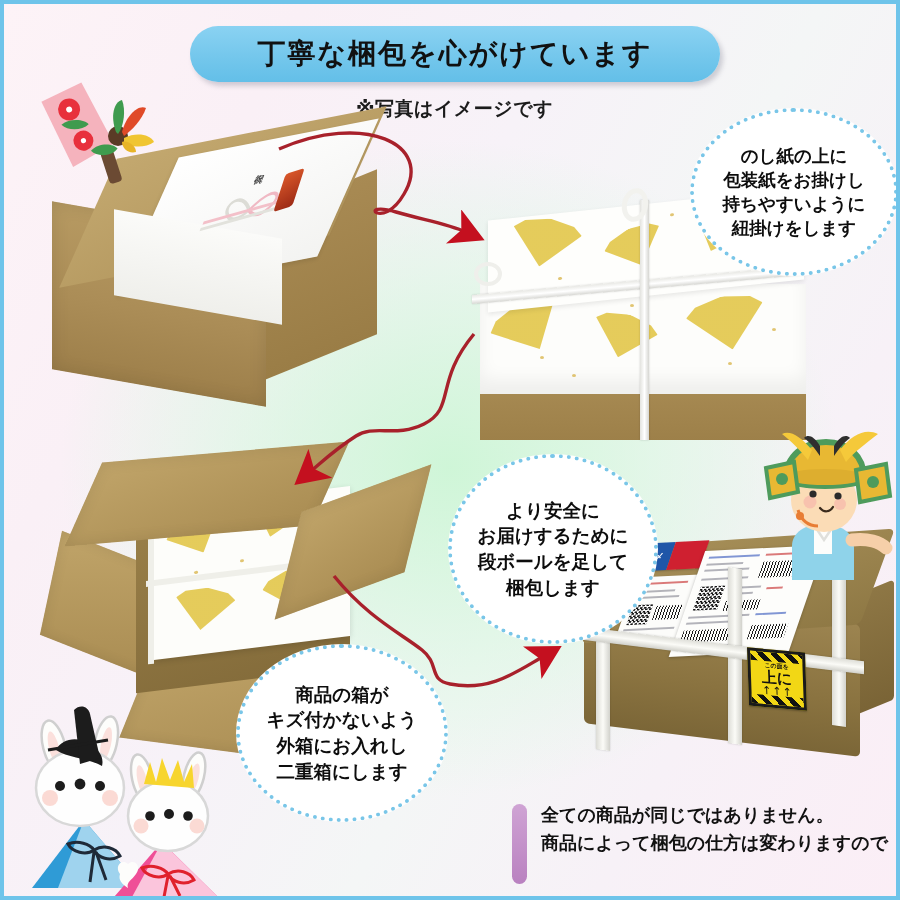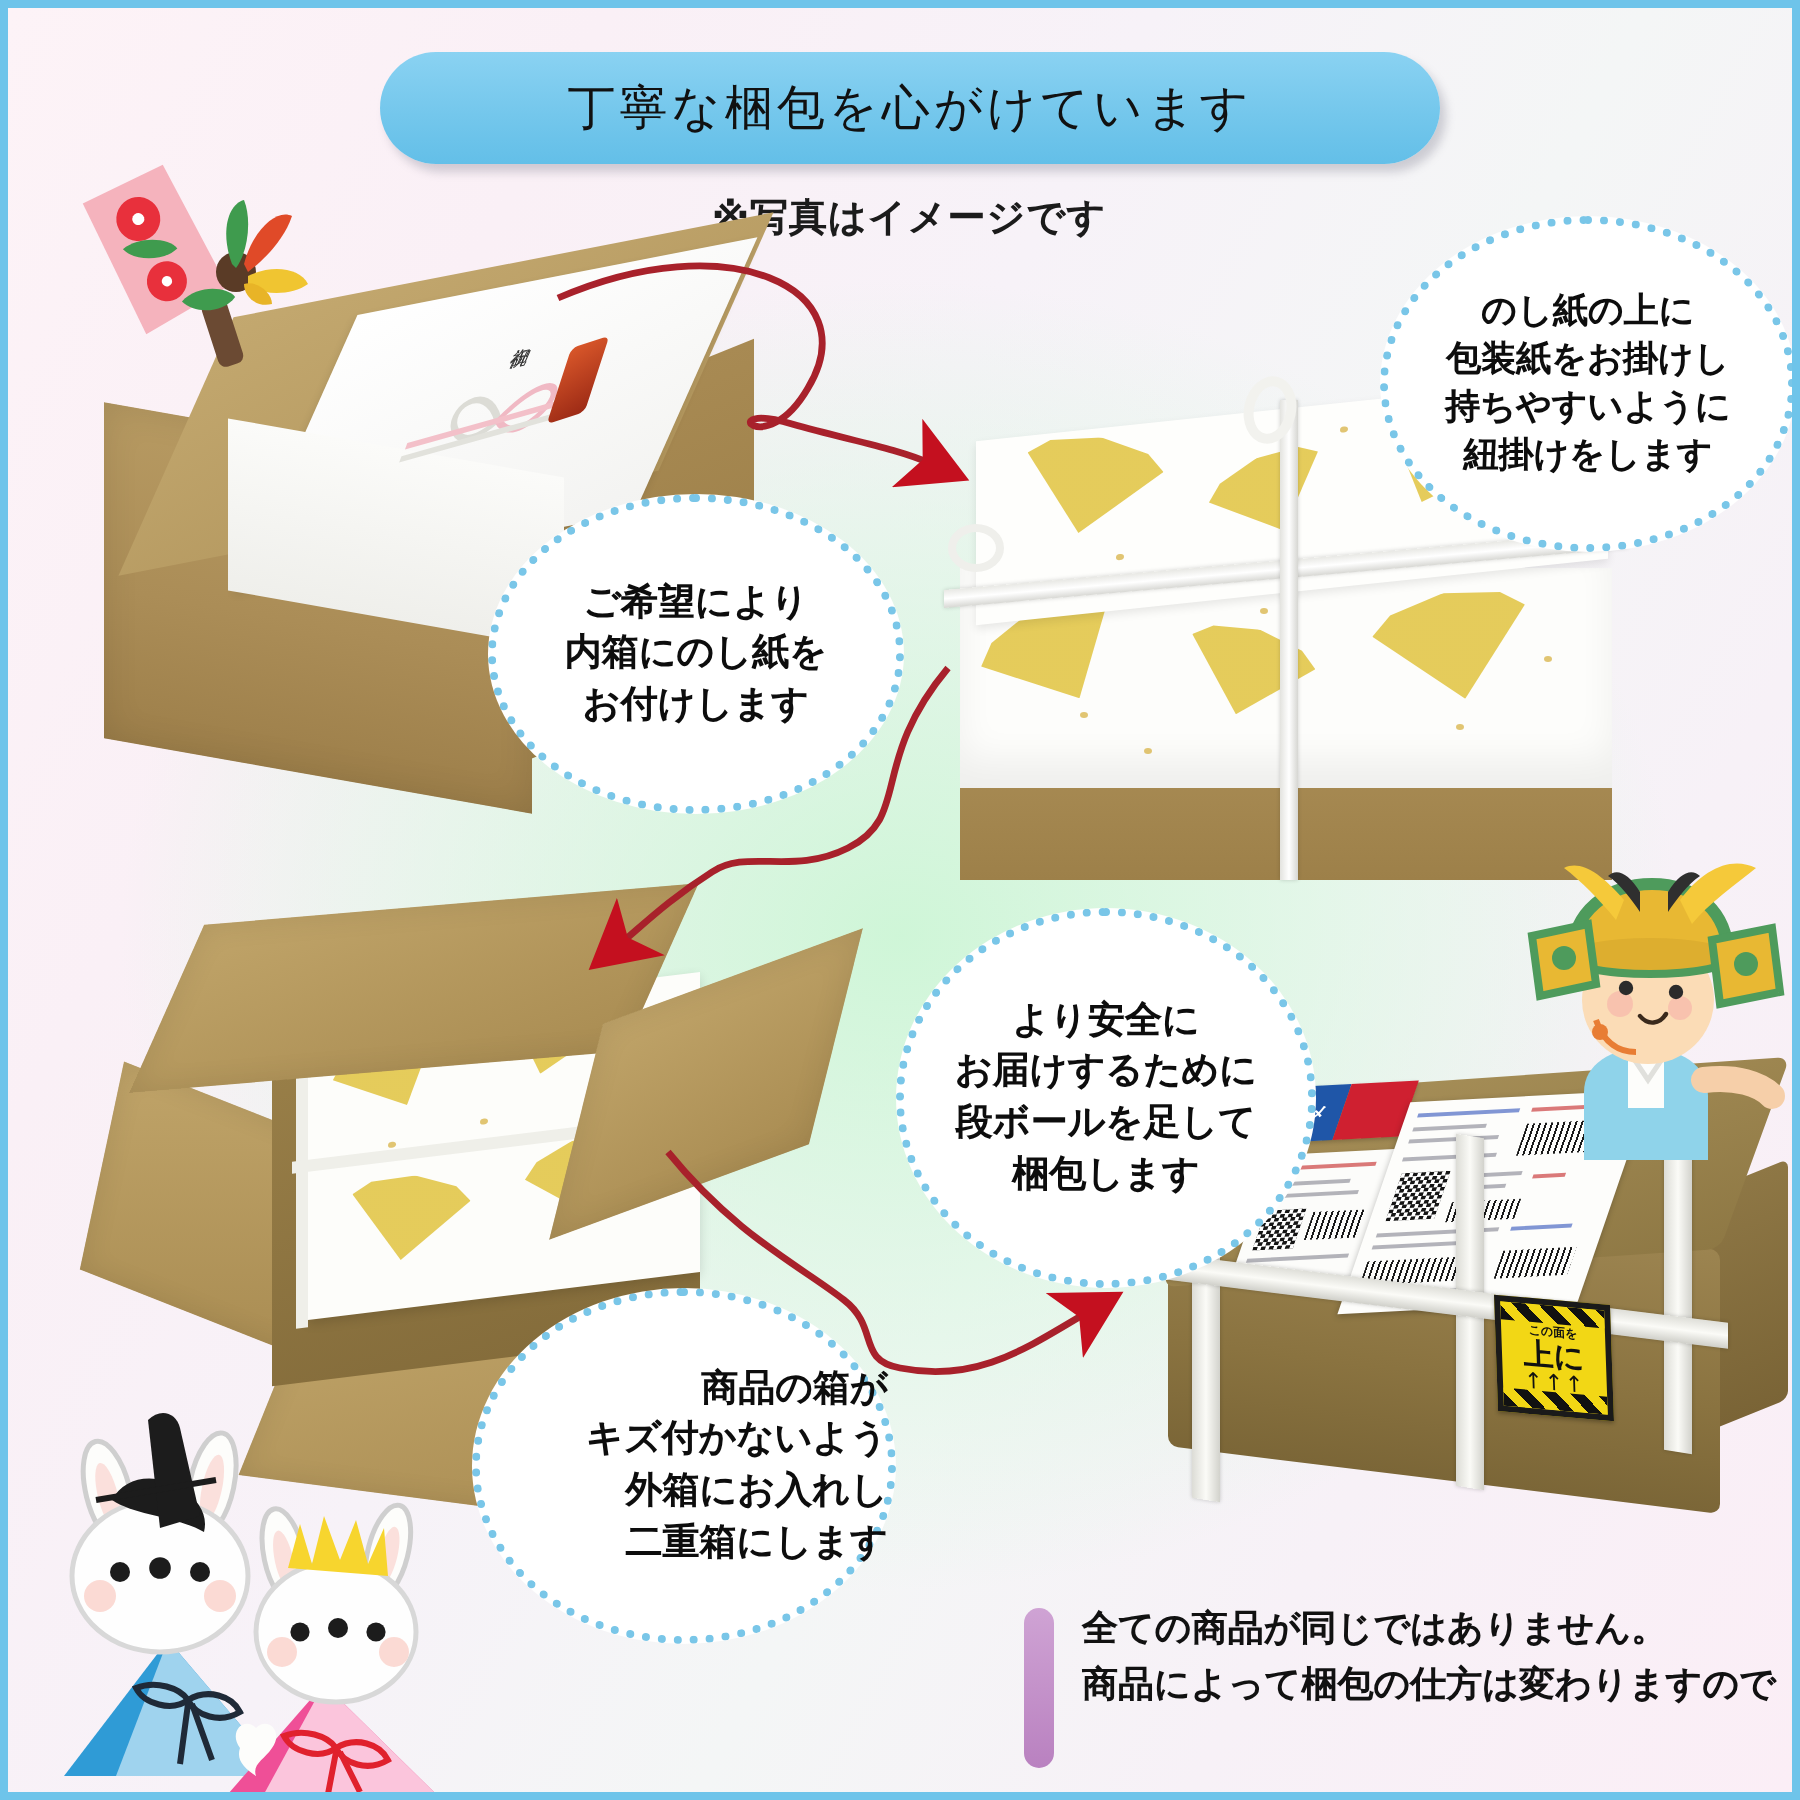--- a/index.html
+++ b/index.html
@@ -21,21 +21,21 @@
   
   .title-banner {
     position: absolute; left: 186px; top: 22px;
     width: 530px; height: 56px;
     background: linear-gradient(180deg, #8ad2f2 0%, #74c7ec 55%, #63bfe8 100%);
     border-radius: 28px;
     box-shadow: 3px 4px 5px rgba(120,120,140,0.33);
     display: flex; align-items: center; justify-content: center;
   }
   .title-text {
-    font-size: 24px; font-weight: 400; color: #111;
+    font-size: 28px; font-weight: 700; color: #111;
     letter-spacing: 2px; white-space: nowrap;
   }
   .subtitle {
     position: absolute; left: 352px; top: 92px;
     font-size: 19px; color: #1b1b1b; font-weight: 600;
     letter-spacing: 0.5px;
   }
 
   
   .bubble {
@@ -48,21 +48,21 @@
     text-align: center;
     color: #0d0d0d;
     line-height: 1.38;
     font-weight: 600;
   }
   .bubble .ln { white-space: nowrap; }
 
   #bubble-noshi-wrap { left: 686px; top: 104px; width: 208px; height: 168px; font-size: 17.5px; }
   #bubble-inner-noshi { left: 240px; top: 243px; width: 208px; height: 160px; font-size: 18.5px; }
   #bubble-double-box  { left: 444px; top: 450px; width: 210px; height: 190px; font-size: 18.5px; text-align: center; }
-  #bubble-outer-box   { left: 232px; top: 640px; width: 212px; height: 178px; font-size: 18.5px; align-items: flex-end; }
+  #bubble-outer-box   { left: 232px; top: 640px; width: 212px; height: 178px; font-size: 18.5px; }
 
   
   .footer-note {
     position: absolute; left: 508px; top: 797px;
     display: flex; align-items: flex-start; gap: 14px;
   }
   .footer-bar {
     width: 15px; height: 80px; border-radius: 8px;
     background: linear-gradient(180deg,#cfa3d4,#b981c0);
     flex: none; margin-top: 3px;
@@ -420,25 +420,20 @@
     <path d="M330,572 C364,614 398,630 418,646 C436,660 424,676 446,680 C486,688 512,668 540,652" stroke="#a8212b" stroke-width="3.4" fill="none" marker-end="url(#ah)"></path>
   </svg>
 
   <div class="bubble" id="bubble-noshi-wrap">
     <span class="ln">のし紙の上に</span>
     <span class="ln">包装紙をお掛けし</span>
     <span class="ln">持ちやすいように</span>
     <span class="ln">紐掛けをします</span>
   </div>
 
-  <div class="bubble" id="bubble-inner-noshi">
-    <span class="ln">ご希望により</span>
-    <span class="ln">内箱にのし紙を</span>
-    <span class="ln">お付けします</span>
-  </div>
 
   <div class="bubble" id="bubble-double-box">
     <span class="ln">より安全に</span>
     <span class="ln">お届けするために</span>
     <span class="ln">段ボールを足して</span>
     <span class="ln">梱包します</span>
   </div>
 
   <div class="bubble" id="bubble-outer-box">
     <span class="ln">商品の箱が</span>

